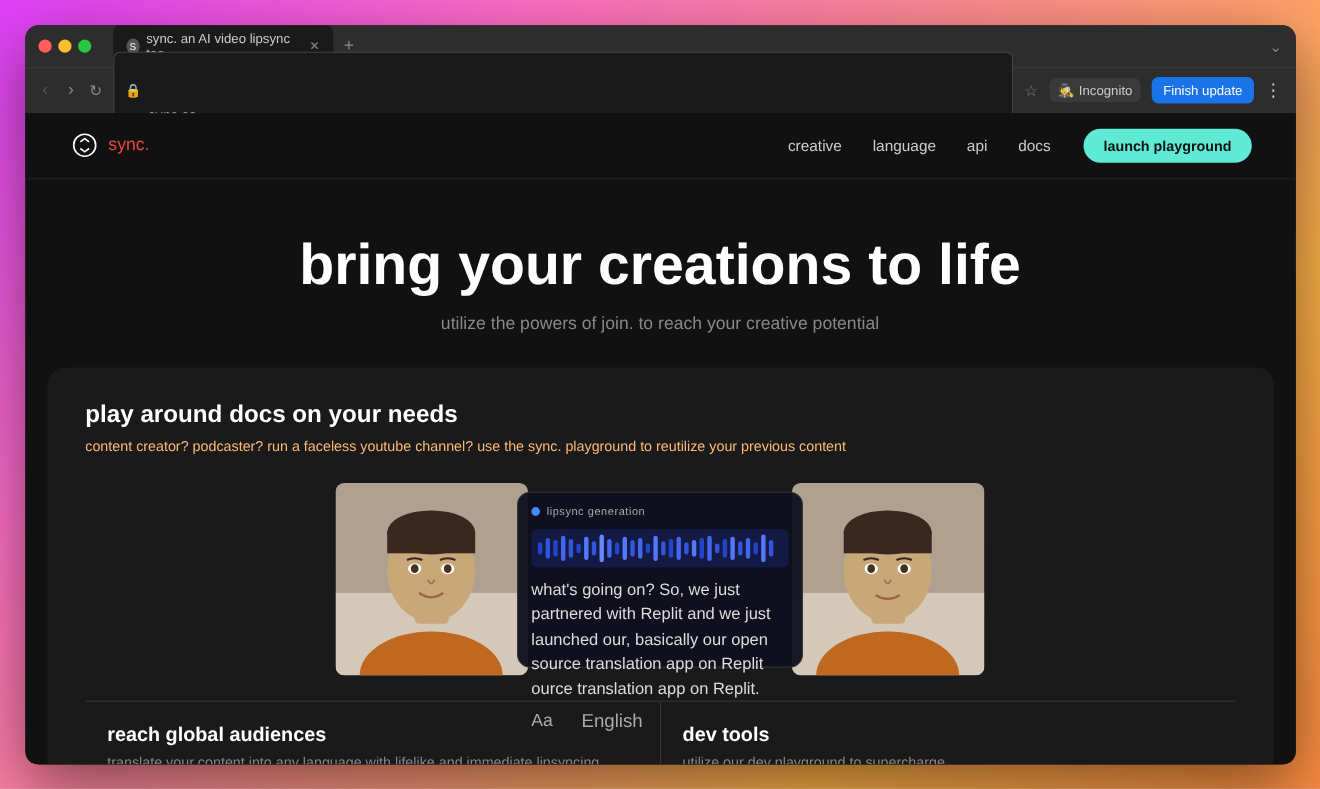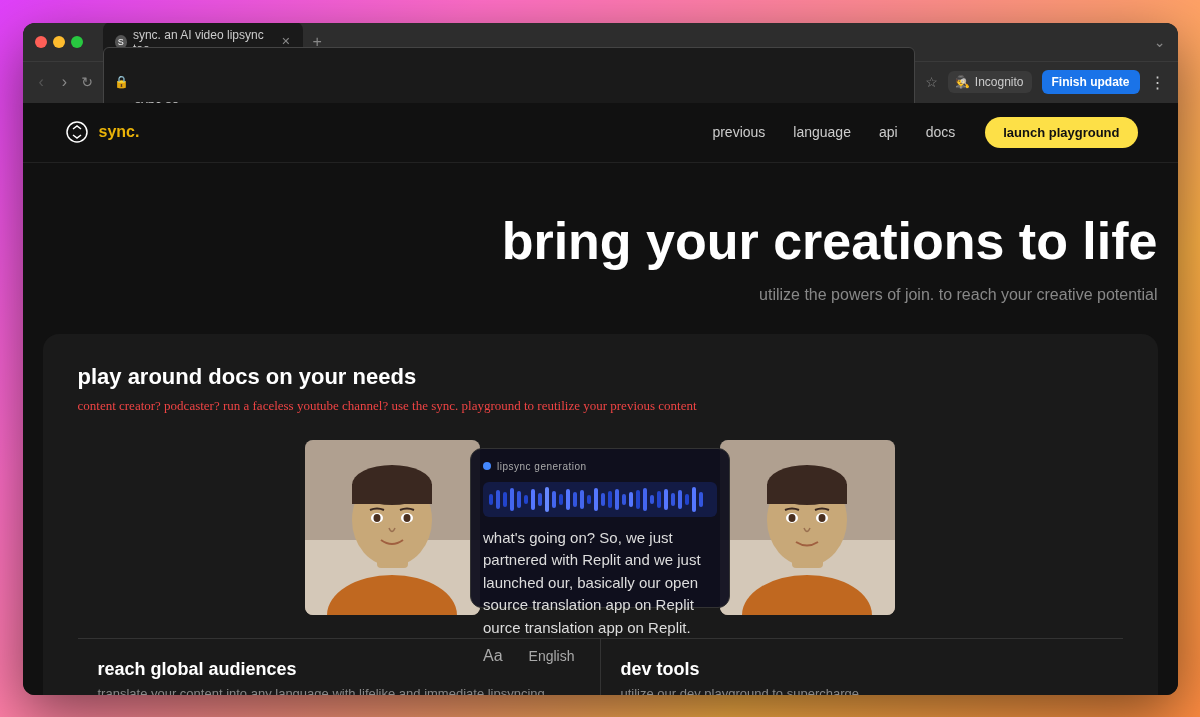--- a/index.html
+++ b/index.html
@@ -163,21 +163,21 @@
       align-items: center;
       gap: 4px;
       cursor: pointer;
     }
     .finish-update-btn {
       background: #1a73e8;
       border: none;
       border-radius: 6px;
       color: white;
       font-size: 12px;
-      font-weight: 700;
+      font-weight: 400;
       padding: 5px 10px;
       cursor: pointer;
       display: flex;
       align-items: flex-end;
       gap: 4px;
     }
     .menu-dots {
       background: none;
       border: none;
       color: #ccc;
@@ -201,23 +201,23 @@
       display: flex;
       align-items: center;
       padding: 0 40px;
       border-bottom: 1px solid #222;
       flex-shrink: 0;
     }
     .site-logo {
       display: flex;
       align-items: center;
       gap: 8px;
-      color: #eab308;
+      color: #ef4444;
       font-size: 16px;
-      font-weight: 700;
+      font-weight: 400;
     }
     .logo-icon {
       width: 28px;
       height: 28px;
       display: flex;
       align-items: center;
       justify-content: center;
     }
     .site-nav-links {
       display: flex;
@@ -235,34 +235,34 @@
     .join-beta-btn {
       background: transparent;
       border: 1px solid #555;
       border-radius: 20px;
       color: #ccc;
       font-size: 13px;
       padding: 7px 16px;
       cursor: pointer;
     }
     .launch-playground-btn {
-      background: #fde047;
+      background: #5eead4;
       border: none;
       border-radius: 20px;
       color: #111;
       font-size: 13px;
       font-weight: 600;
       padding: 8px 18px;
       cursor: pointer;
       margin-left: 10px;
     }
 
     
     .hero {
-      text-align: right;
+      text-align: center;
       padding: 50px 20px 30px;
       flex-shrink: 0;
     }
     .hero-title {
       font-size: 52px;
       font-weight: 700;
       color: white;
       margin-bottom: 16px;
       line-height: 1.1;
     }
@@ -281,23 +281,22 @@
       overflow: hidden;
     }
     .section-title {
       font-size: 22px;
       font-weight: 600;
       color: white;
       margin-bottom: 8px;
     }
     .section-subtitle {
       font-size: 13px;
-      color: #ef4444;
+      color: #fdba74;
       margin-bottom: 24px;
-      font-family: Liberation Serif, serif;
     }
 
     
     .demo-area {
       display: flex;
       gap: 0;
       align-items: center;
       justify-content: center;
       height: 180px;
       position: relative;
@@ -355,21 +354,21 @@
       color: #ddd;
       line-height: 1.5;
       flex: 1;
     }
     .lipsync-footer {
       display: flex;
       align-items: center;
       gap: 6px;
     }
     .lang-badge {
-      font-size: 14px;
+      font-size: 17px;
       color: #aaa;
       padding-left: 20px;
     }
 
     
     .bottom-cards {
       display: flex;
       gap: 0;
       margin-top: 20px;
       border-top: 1px solid #333;
@@ -440,21 +439,21 @@
           <svg width="24" height="24" viewBox="0 0 24 24" fill="none">
             <path d="M12 2C6.5 2 2 6.5 2 12s4.5 10 10 10 10-4.5 10-10S17.5 2 12 2z" stroke="white" stroke-width="1.5" fill="none"></path>
             <path d="M8 9l4-3 4 3" stroke="white" stroke-width="1.5" fill="none"></path>
             <path d="M8 15l4 3 4-3" stroke="white" stroke-width="1.5" fill="none"></path>
           </svg>
         </div>
         <span>sync.</span>
       </div>
 
       <div class="site-nav-links">
-        <a class="nav-link">previous</a>
+        <a class="nav-link">creative</a>
         <a class="nav-link">language</a>
         <a class="nav-link">api</a>
         <a class="nav-link">docs</a>
       </div>
 
       <button class="launch-playground-btn">launch playground</button>
     </div>
 
     <div class="hero">
       <h1 class="hero-title">bring your creations to life</h1>

